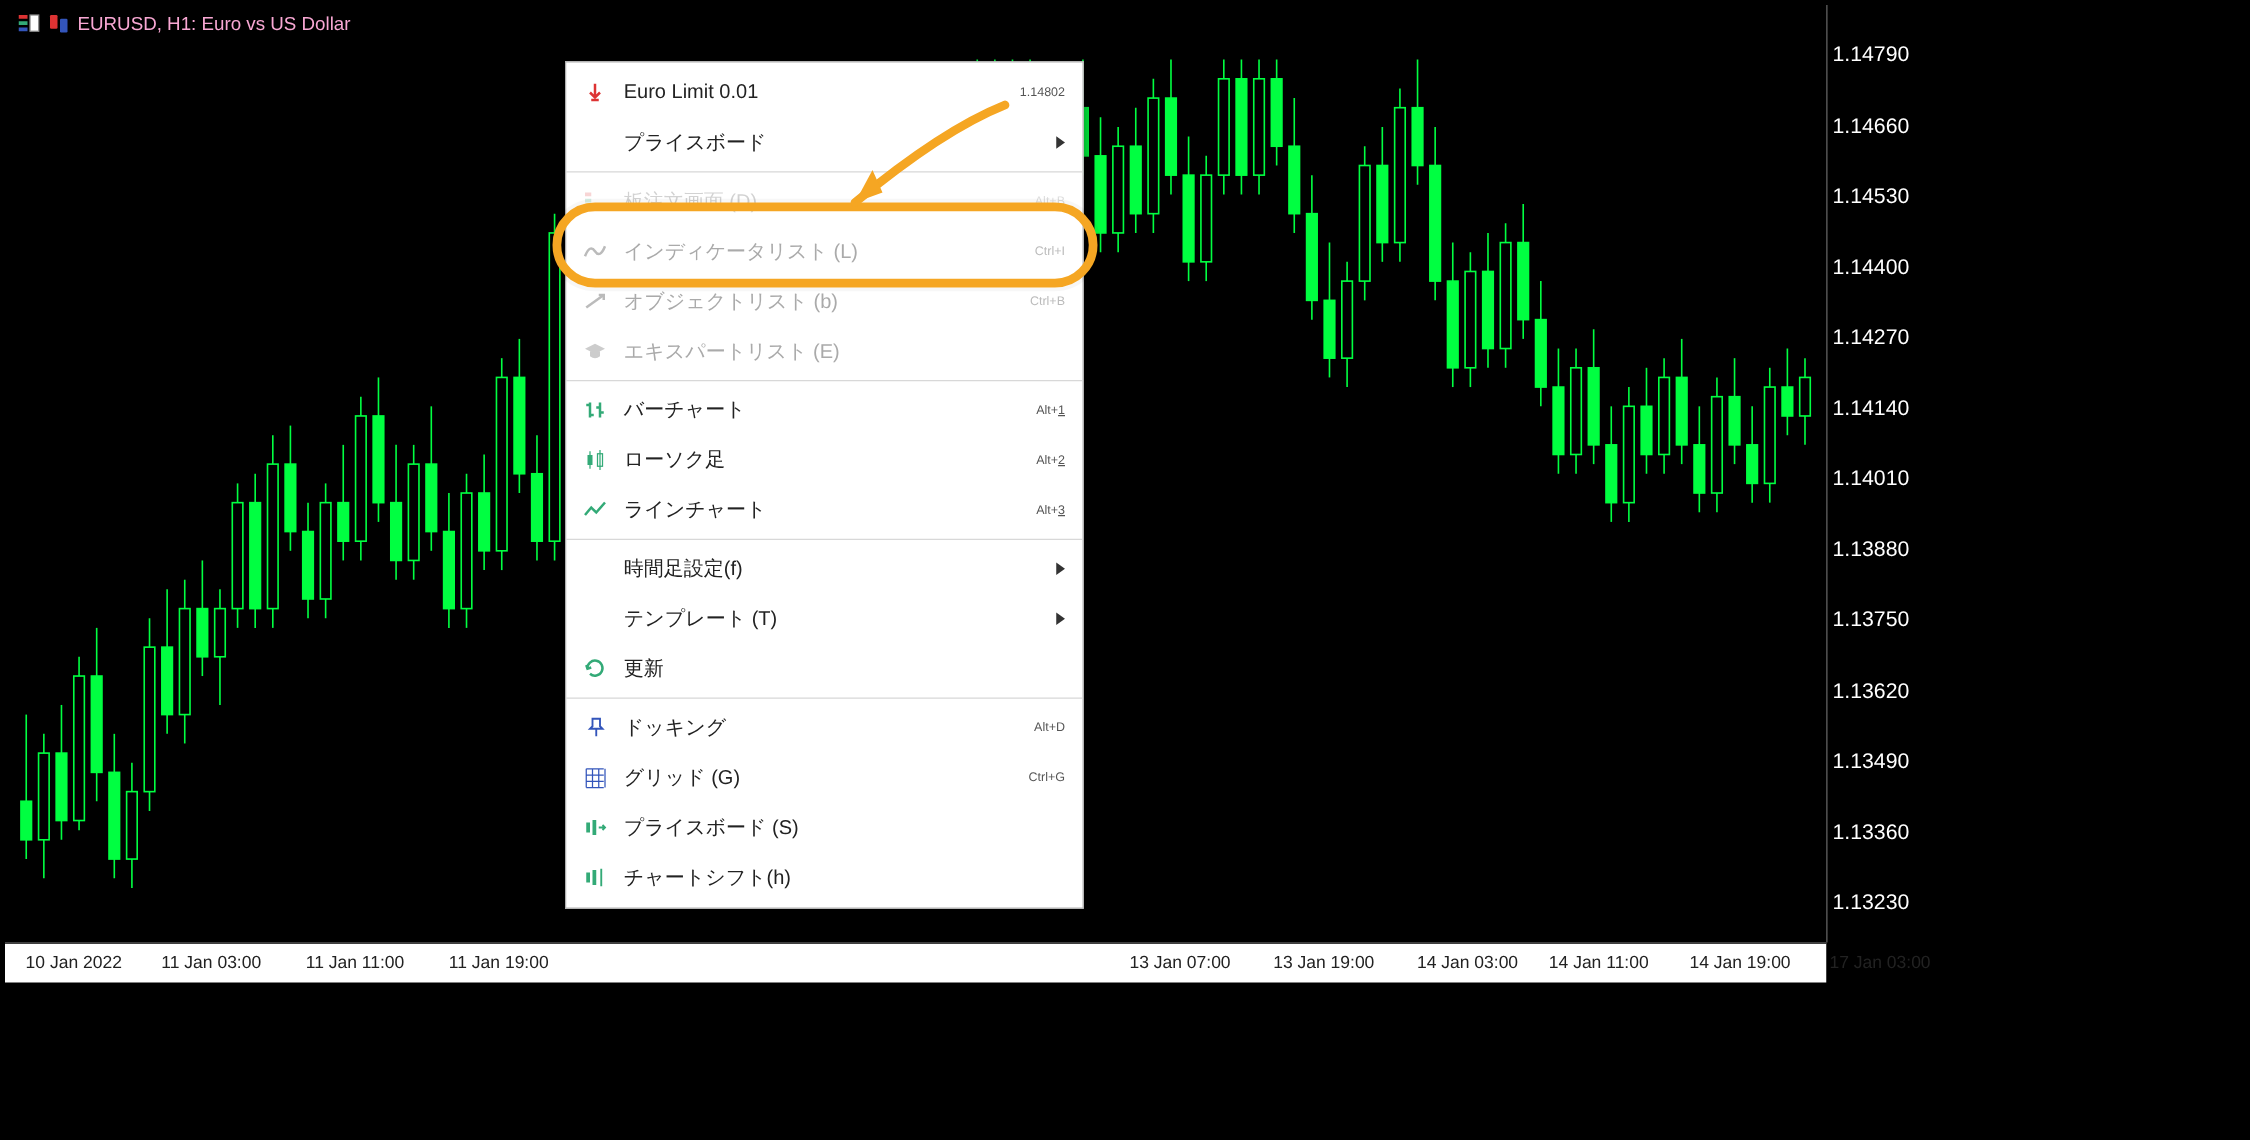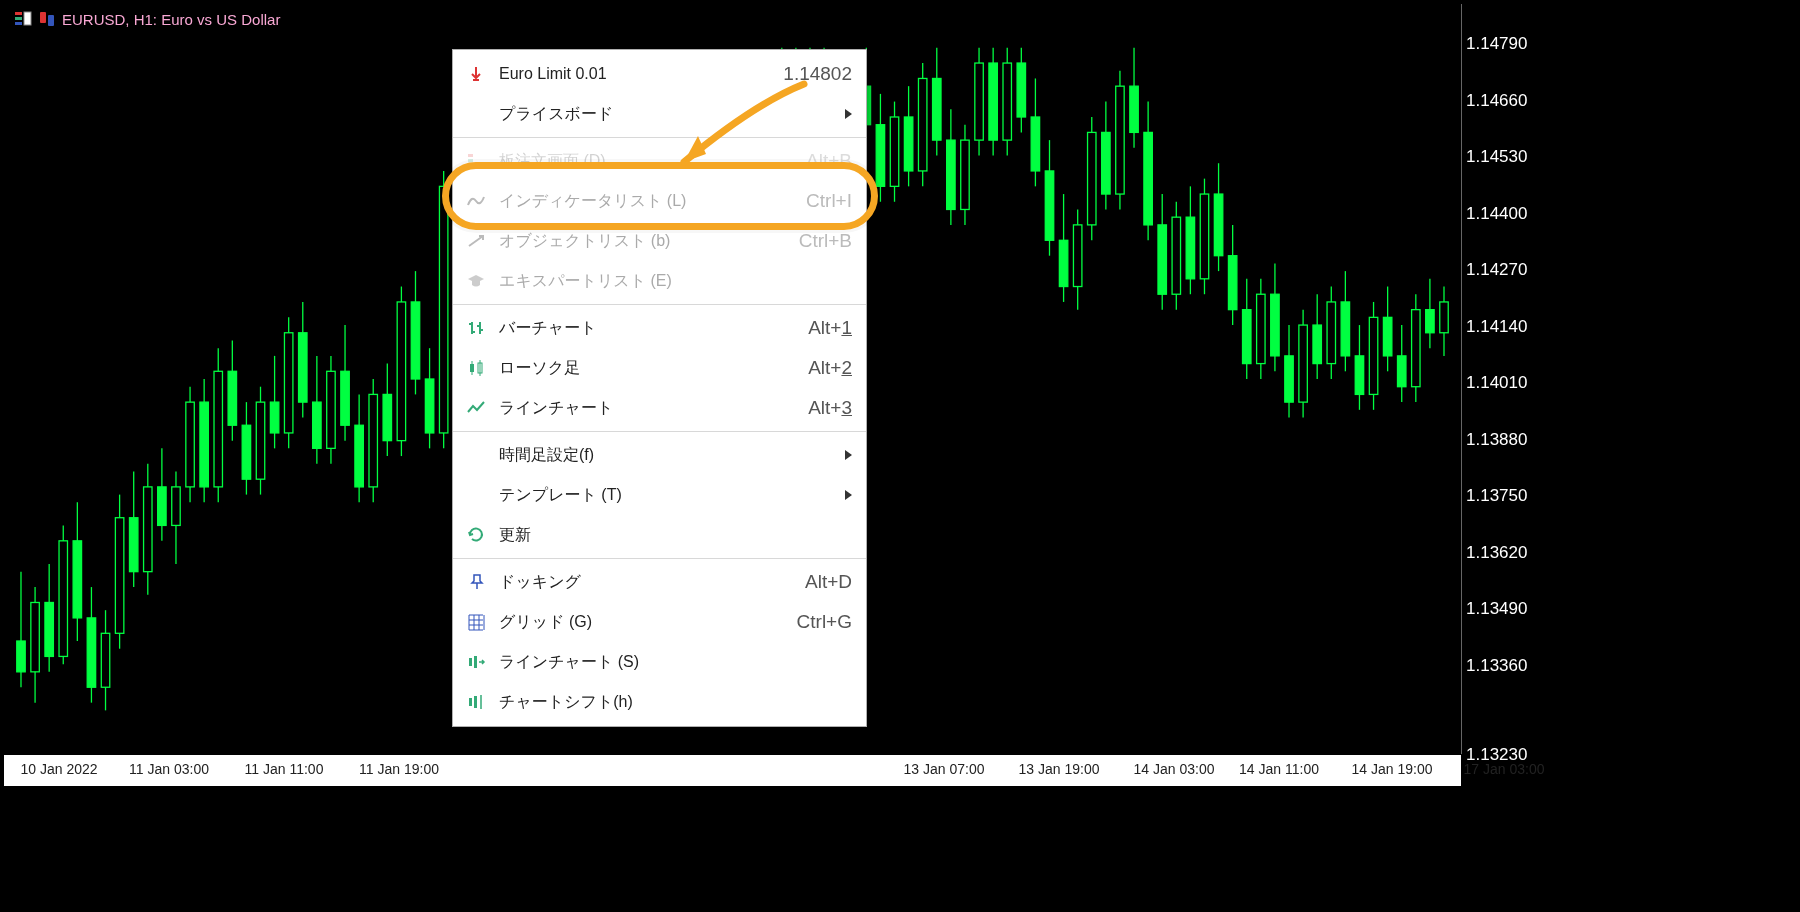--- a/index.html
+++ b/index.html
@@ -12,21 +12,21 @@
   #candles { position:absolute; inset:0; z-index:1; }
   .y-axis { position:absolute; top:0; right:0; width:95px; bottom:32px; background:#000; border-left:1px solid #666; }
   .y-tick { position:absolute; left:0; width:100%; color:#fff; font-size:17px; padding-left:4px; transform:translateY(-50%); }
   .x-axis { position:absolute; left:0; right:95px; bottom:0; height:32px; background:#fff; border-top:1px solid #000; }
   .x-tick { position:absolute; top:6px; color:#222; font-size:14px; transform:translateX(-50%); white-space:nowrap; }
   .ctx-menu { position:absolute; top:45px; left:448px; width:415px; background:#fff; border:1px solid #b0b0b0; box-shadow:3px 3px 8px rgba(0,0,0,.35); z-index:10; font-size:16px; color:#222; padding:4px 0; }
   .ctx-item { display:flex; align-items:center; height:40px; padding:0 14px 0 10px; position:relative; }
   .ctx-item.disabled { color:#aaa; }
   .ctx-icon { width:26px; height:26px; display:flex; align-items:center; justify-content:center; margin-right:10px; flex:0 0 26px; }
   .ctx-label { flex:1; }
-  .ctx-shortcut { color:#555; font-size:19px; }
+  .ctx-shortcut { color:#555; font-size:10px; }
   .ctx-item.disabled .ctx-shortcut { color:#bbb; }
   .ctx-sep { height:1px; background:#d8d8d8; margin:3px 0; }
   .submenu-arrow { width:0; height:0; border-top:5px solid transparent; border-bottom:5px solid transparent; border-left:7px solid #333; margin-left:auto; }
   .highlight-ring { position:absolute; border:7px solid #f5a623; border-radius:34px; z-index:11; pointer-events:none; box-shadow:0 0 0 3px rgba(0,0,0,0.03); }
   .annot-arrow { position:absolute; z-index:12; pointer-events:none; }
   .shortcut-underline { text-decoration:underline; }
 </style>
 </head>
 <body>
 
@@ -263,21 +263,21 @@
       <div class="y-tick" style="top: 153px;">1.14530</div>
       <div class="y-tick" style="top: 209.5px;">1.14400</div>
       <div class="y-tick" style="top: 266px;">1.14270</div>
       <div class="y-tick" style="top: 322.5px;">1.14140</div>
       <div class="y-tick" style="top: 379px;">1.14010</div>
       <div class="y-tick" style="top: 435.5px;">1.13880</div>
       <div class="y-tick" style="top: 492px;">1.13750</div>
       <div class="y-tick" style="top: 548.5px;">1.13620</div>
       <div class="y-tick" style="top: 605px;">1.13490</div>
       <div class="y-tick" style="top: 661.5px;">1.13360</div>
-      <div class="y-tick" style="top: 718px; margin-top: 33px;">1.13230</div>
+      <div class="y-tick" style="top: 718px;">1.13230</div>
     </div>
   <div class="x-axis" id="x-axis">
       <div class="x-tick" style="left: 55px;">10 Jan 2022</div>
       <div class="x-tick" style="left: 165px;">11 Jan 03:00</div>
       <div class="x-tick" style="left: 280px;">11 Jan 11:00</div>
       <div class="x-tick" style="left: 395px;">11 Jan 19:00</div>
       <div class="x-tick" style="left: 940px;">13 Jan 07:00</div>
       <div class="x-tick" style="left: 1055px;">13 Jan 19:00</div>
       <div class="x-tick" style="left: 1170px;">14 Jan 03:00</div>
       <div class="x-tick" style="left: 1275px;">14 Jan 11:00</div>
@@ -412,21 +412,21 @@
       <span class="ctx-shortcut">Ctrl+G</span>
     </div>
     <div class="ctx-item">
       <span class="ctx-icon">
           <svg width="20" height="20" viewBox="0 0 20 20">
             <rect x="3" y="6" width="3" height="8" fill="#3a7"></rect>
             <rect x="8" y="4" width="3" height="12" fill="#3a7"></rect>
             <path d="M13 10 H18 M16 8 L18 10 L16 12" stroke="#3a7" stroke-width="1.5" fill="none"></path>
           </svg>
         </span>
-      <span class="ctx-label">ラインチャート (S)</span>
+      <span class="ctx-label">プライスボード (S)</span>
     </div>
     <div class="ctx-item">
       <span class="ctx-icon">
           <svg width="20" height="20" viewBox="0 0 20 20">
             <rect x="3" y="6" width="3" height="8" fill="#3a7"></rect>
             <rect x="8" y="4" width="3" height="12" fill="#3a7"></rect>
             <line x1="15" y1="3" x2="15" y2="17" stroke="#3a7" stroke-width="1.5"></line>
           </svg>
         </span>
       <span class="ctx-label">チャートシフト(h)</span>

